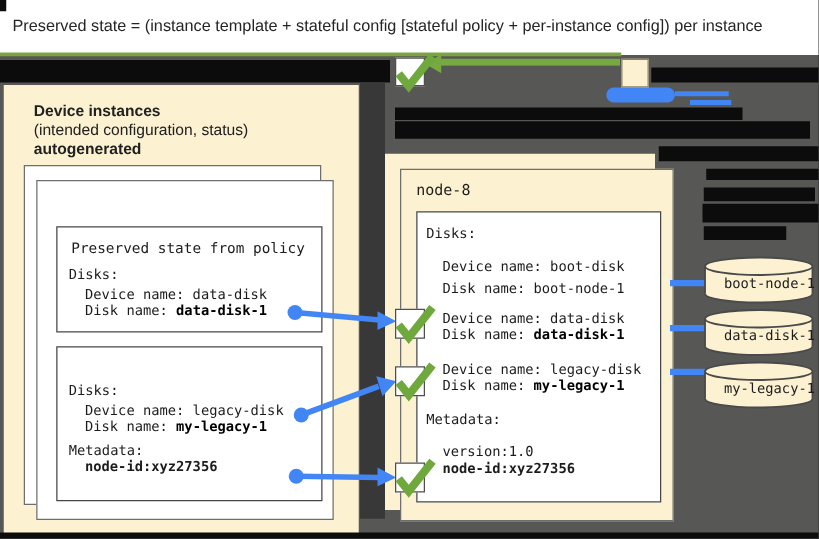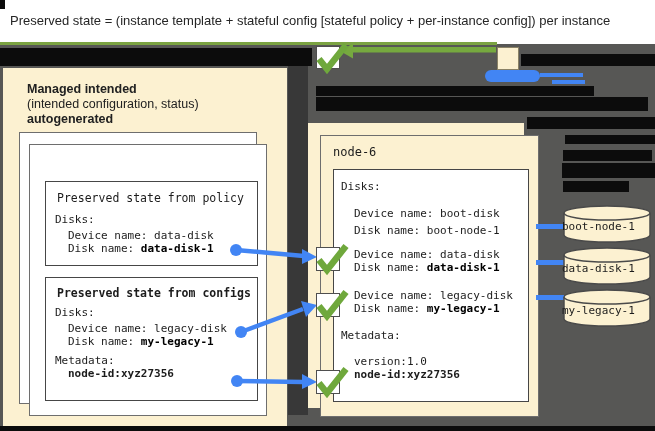--- a/index.html
+++ b/index.html
@@ -13,21 +13,21 @@
   .pagetitle{left:10px;top:13px;font-size:13px;color:#252525;}
   .greenline{left:0;top:42px;width:497px;height:3px;background:#7BA342;}
   .cream{background:#FCF1D1;}
   .whitebox{background:#ffffff;border:1.2px solid #6e6e6e;}
   .innerbox{background:#ffffff;border:1.4px solid #464646;}
   .bar{background:#0c0c0c;}
   .gutter{left:288px;top:66px;width:20px;height:349px;background:#383838;}
   .checkbox{background:#ffffff;border:1.5px solid #4f4f4f;width:22px;}
   .checksvg{width:40px;height:36px;overflow:visible;}
   .hleft{font-size:12.5px;line-height:15px;}
-  .cyl-label{width:90px;text-align:left;font-size:11px;}
+  .cyl-label{width:90px;text-align:right;font-size:11px;}
   svg{display:block;}
 </style>
 </head>
 <body>
 
 <div id="stage">
 
   <div class="abs titlebar"></div>
   <div class="abs sans pagetitle">Preserved state = (instance template + stateful config [stateful policy + per-instance config]) per instance</div>
   <div class="abs greenline"></div>
@@ -38,44 +38,43 @@
 
   <div class="abs" style="left:485px;top:70px;width:55px;height:12px;border-radius:6px;background:#4285F4;"></div>
   <div class="abs" style="left:540px;top:73px;width:43px;height:4px;background:#4285F4;"></div>
   <div class="abs" style="left:552px;top:80px;width:33px;height:4px;background:#4285F4;"></div>
   <div class="abs bar" style="left:316px;top:86px;width:278px;height:10px;"></div>
   <div class="abs bar" style="left:316px;top:97px;width:332px;height:14px;"></div>
 
   <div class="abs gutter"></div>
 
   <div class="abs cream" style="left:3px;top:68px;width:284px;height:359px;"></div>
-  <div class="abs sans hleft" style="left:27px;top:82px;font-weight:bold;">Managed intended</div>
+  <div class="abs sans hleft" style="left:27px;top:82px;font-weight:bold;">Device instances</div>
   <div class="abs sans hleft" style="left:27px;top:97px;">(intended configuration, status)</div>
   <div class="abs sans hleft" style="left:27px;top:112px;font-weight:bold;">autogenerated</div>
 
   <div class="abs whitebox" style="left:19px;top:132px;width:236px;height:270px;"></div>
   <div class="abs whitebox" style="left:29px;top:144px;width:236px;height:270px;"></div>
 
   <div class="abs innerbox" style="left:45px;top:181px;width:211px;height:83px;"></div>
   <div class="abs mono" style="left:57px;top:191px;font-weight:normal;font-size:11.5px;">Preserved state from policy</div>
   <div class="abs mono" style="left:55px;top:213px;">Disks:</div>
   <div class="abs mono" style="left:68px;top:229px;">Device name: data-disk</div>
   <div class="abs mono" style="left:68px;top:242px;"><span>Disk name: </span><b>data-disk-1</b></div>
 
   <div class="abs innerbox" style="left:45px;top:277px;width:211px;height:122px;"></div>
-  <div class="abs mono" style="left:57px;top:286px;font-weight:bold;font-size:11.5px;">Preserved state from configs</div>
   <div class="abs mono" style="left:55px;top:306px;">Disks:</div>
   <div class="abs mono" style="left:68px;top:322px;">Device name: legacy-disk</div>
   <div class="abs mono" style="left:68px;top:335px;"><span>Disk name: </span><b>my-legacy-1</b></div>
   <div class="abs mono" style="left:55px;top:354px;">Metadata:</div>
   <div class="abs mono" style="left:68px;top:367px;font-weight:bold;">node-id:xyz27356</div>
 
   <div class="abs cream" style="left:308px;top:123px;width:216px;height:285px;"></div>
   <div class="abs cream" style="left:320px;top:135px;width:217px;height:280px;border:1.2px solid #6e6e6e;"></div>
-  <div class="abs mono" style="left:333px;top:145px;font-size:12px;">node-6</div>
+  <div class="abs mono" style="left:333px;top:145px;font-size:12px;">node-8</div>
   <div class="abs innerbox" style="left:333px;top:169px;width:194px;height:231px;"></div>
 
   <div class="abs mono" style="left:341px;top:180px;">Disks:</div>
   <div class="abs mono" style="left:354px;top:207px;">Device name: boot-disk</div>
   <div class="abs mono" style="left:354px;top:224px;">Disk name: boot-node-1</div>
   <div class="abs mono" style="left:354px;top:248px;">Device name: data-disk</div>
   <div class="abs mono" style="left:354px;top:261px;"><span>Disk name: </span><b>data-disk-1</b></div>
   <div class="abs mono" style="left:354px;top:289px;">Device name: legacy-disk</div>
   <div class="abs mono" style="left:354px;top:302px;"><span>Disk name: </span><b>my-legacy-1</b></div>
   <div class="abs mono" style="left:341px;top:329px;">Metadata:</div>

